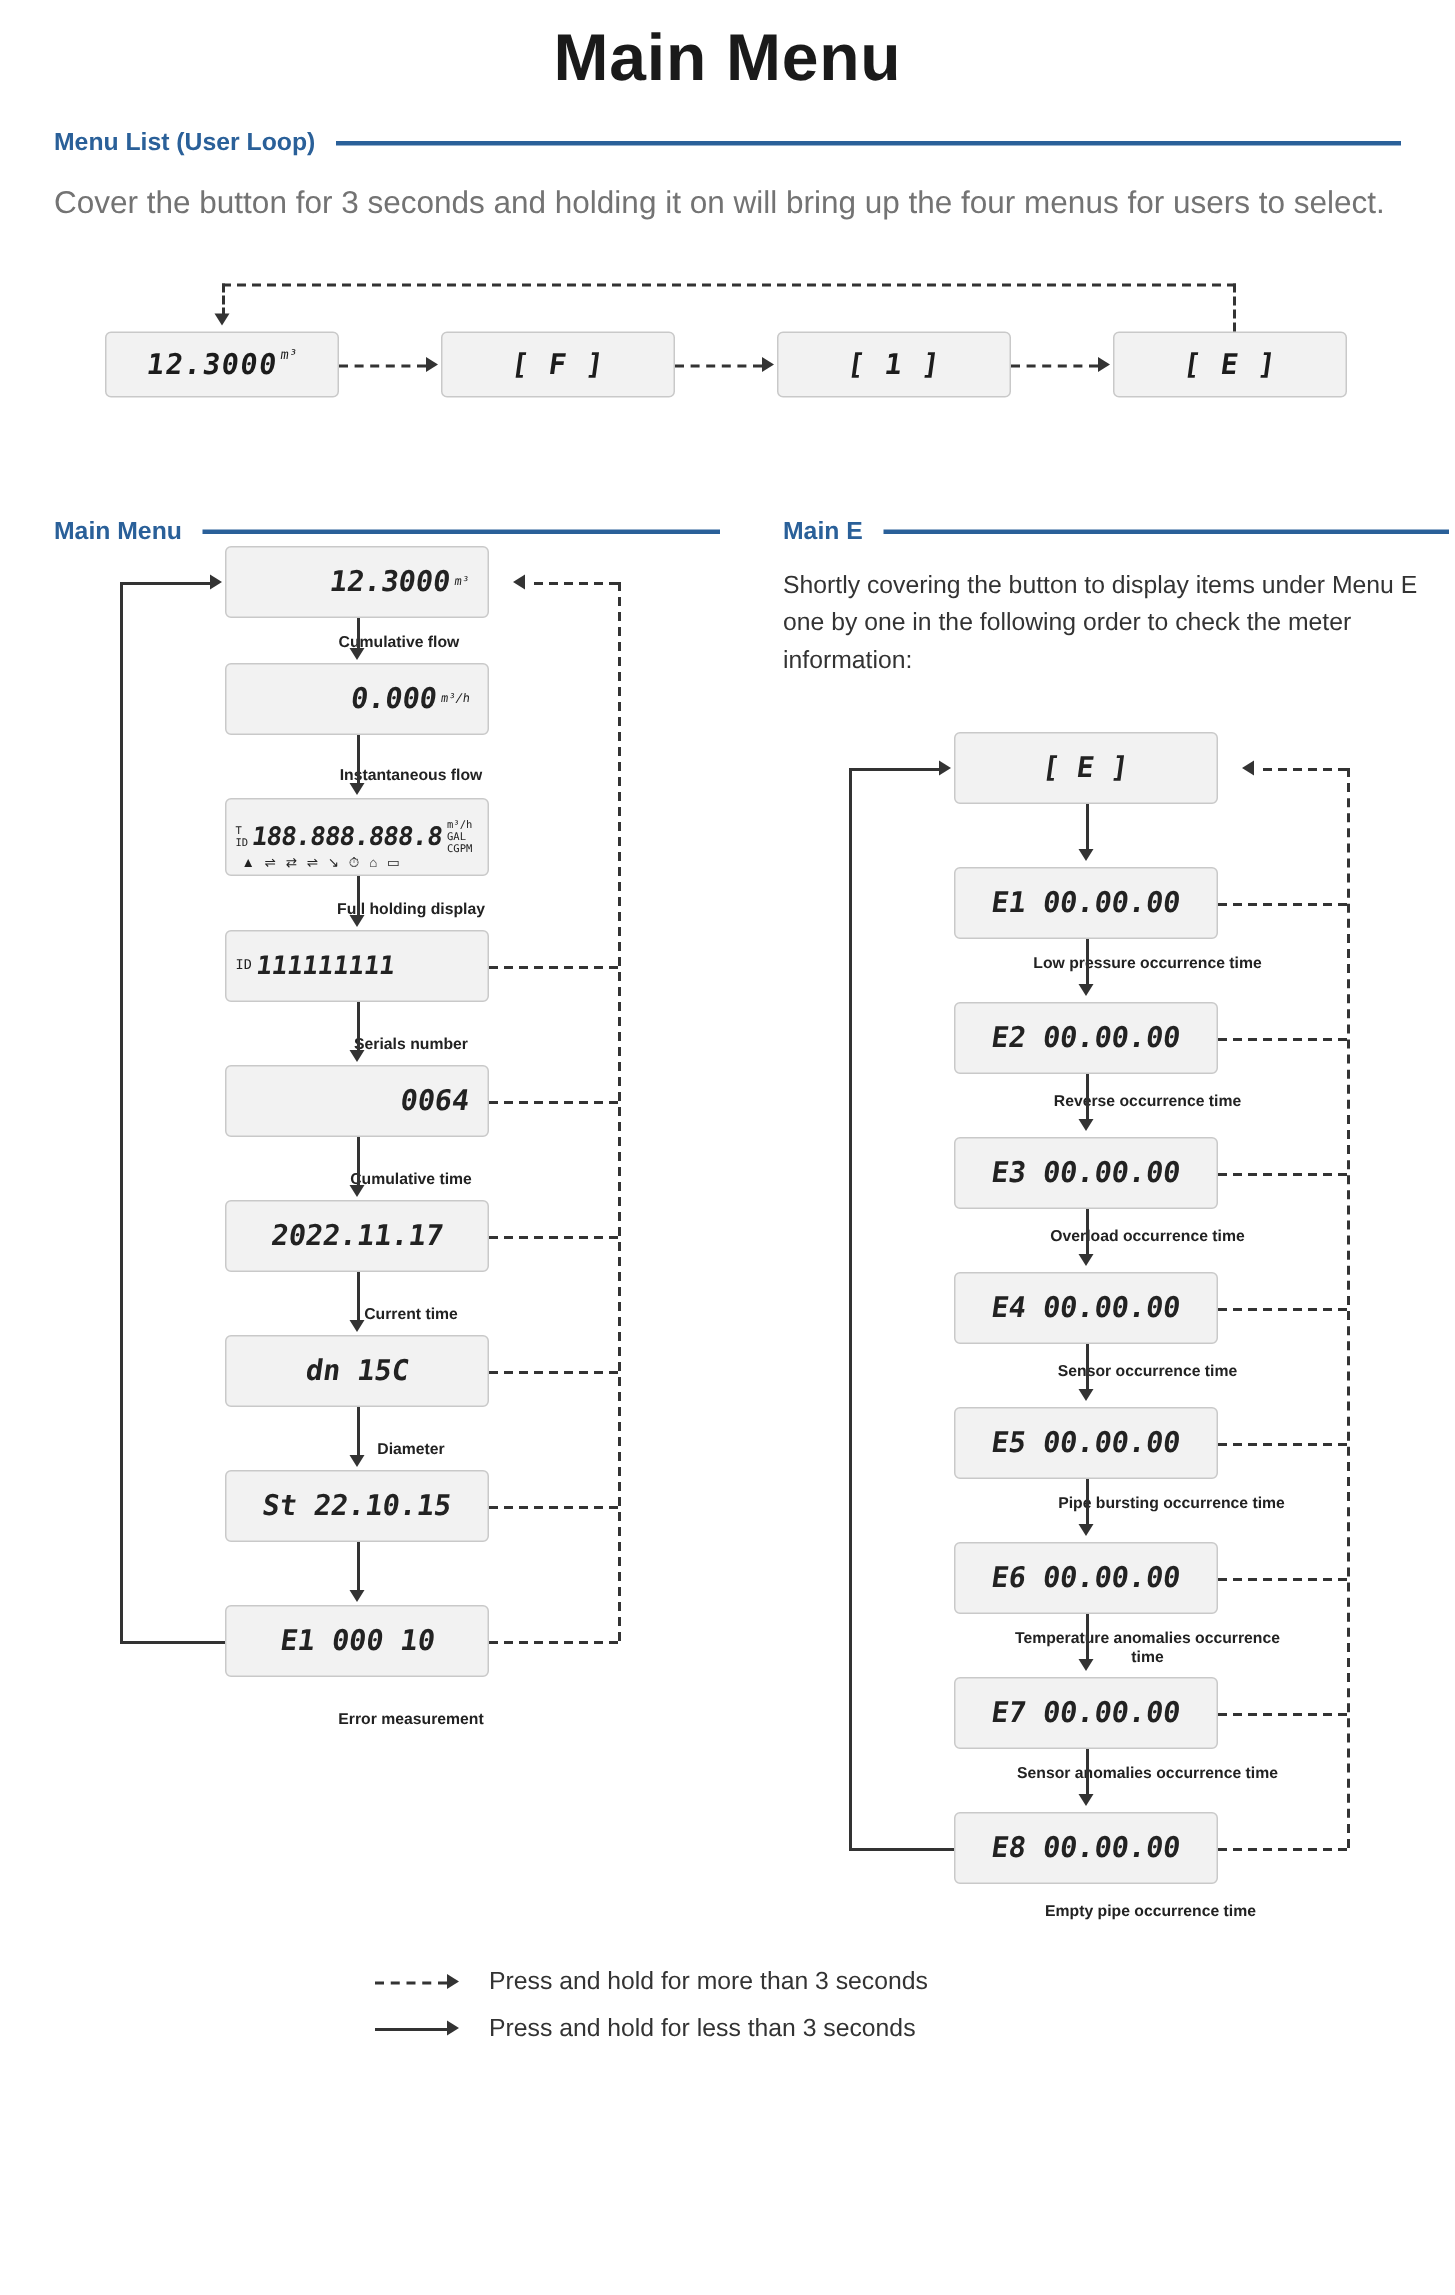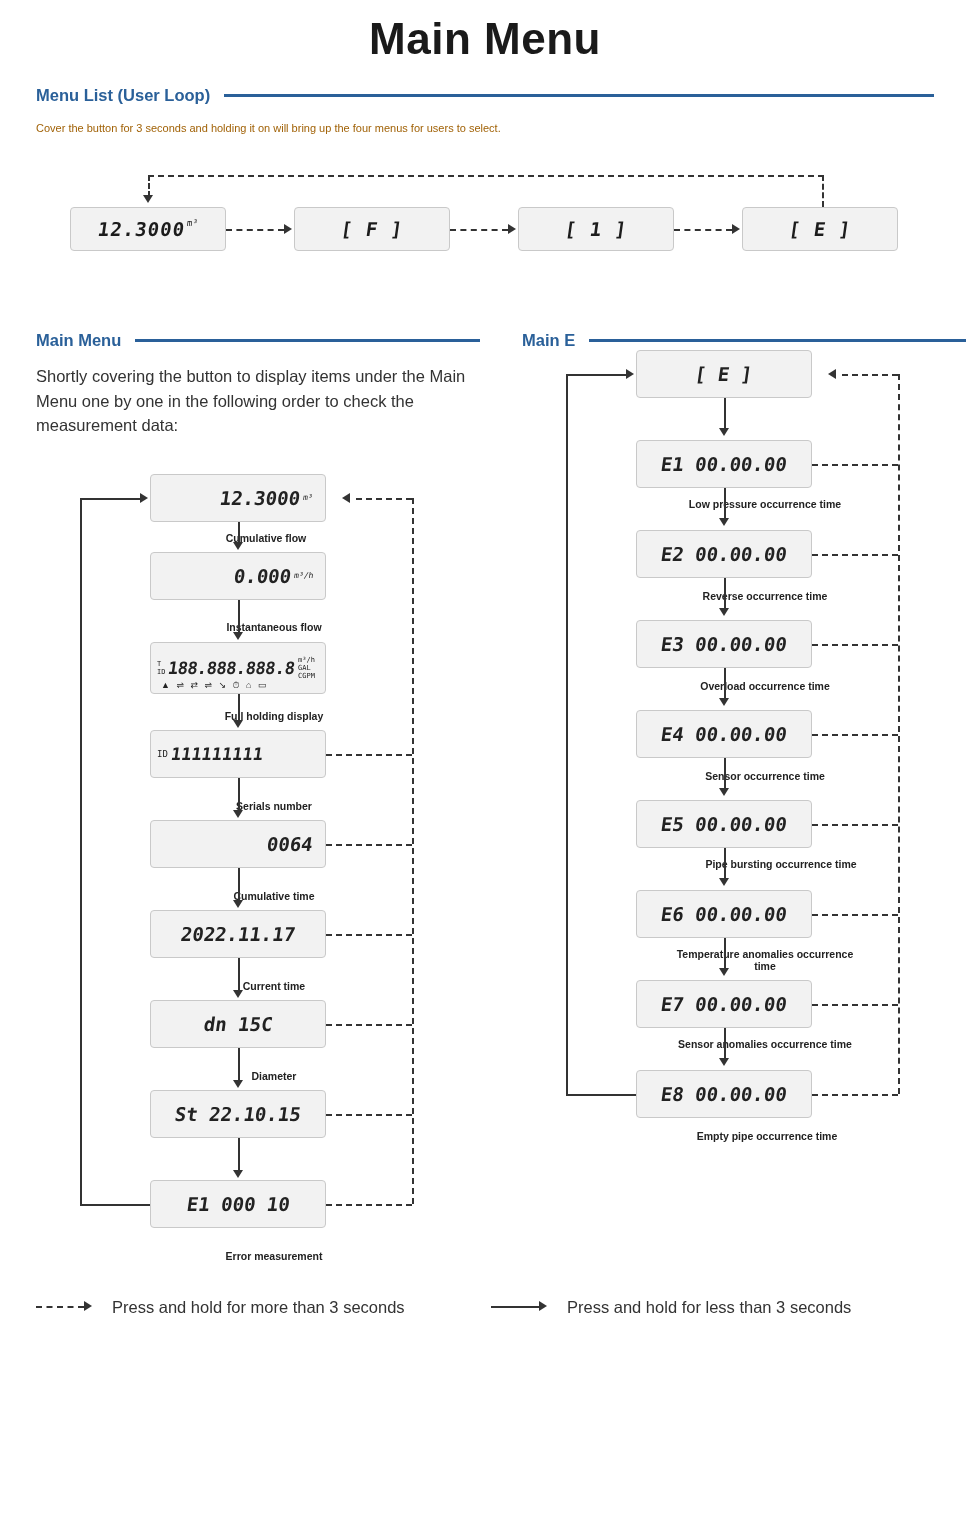--- a/index.html
+++ b/index.html
@@ -45,22 +45,22 @@
     color: #2a6099;
     white-space: nowrap;
   }
   .section-head .rule {
     flex: 1 1 auto;
     height: 3px;
     background: #2a6099;
   }
 
   .intro-text {
-    font-size: 11px;
-    color: #a16207;
+    font-size: 21px;
+    color: #737373;
     margin-top: 16px;
     line-height: 1.45;
   }
 
   
   .lcd {
     background: #f2f2f2;
     border: 1px solid #c9c9c9;
     border-radius: 4px;
     display: flex;
@@ -238,20 +238,21 @@
     font-size: 9px;
     letter-spacing: 2px;
     margin-top: 2px;
     text-align: left;
     padding-left: 10px;
   }
 
   .bottom-legend {
     margin-top: 14px;
     display: flex;
+    flex-direction: column;
     gap: 12px;
     align-items: center;
   }
   .legend-item {
     display: flex;
     align-items: center;
     gap: 16px;
     font-size: 16.5px;
     color: #333;
     width: 470px;
@@ -308,21 +309,20 @@
     </div>
 
 
     <div class="cols">
 
       <div class="col">
         <div class="section-head">
           <span class="label">Main Menu</span>
           <span class="rule"></span>
         </div>
-        <div class="col-desc">Shortly covering the button to display items under the Main Menu one by one in the following order to check the measurement data:</div>
 
         <div class="flowarea" style="height:810px;">
 
           <div class="node" style="left:114px; top:0px; width:176px; height:48px;">
             <div class="lcd-inner">
               <span class="seg-txt">12.3000</span>
               <span class="tiny-unit">m³</span>
             </div>
           </div>
           <div class="caption" style="left:150px; top:58px; width:160px;">Cumulative flow</div>
@@ -428,20 +428,21 @@
           <div class="dash-h" style="left:290px; top:730px; width:86px;"></div>
           <div class="dash-h" style="left:290px; top:280px; width:86px;"></div>
         </div>
       </div>
 
       <div class="col">
         <div class="section-head">
           <span class="label">Main E</span>
           <span class="rule"></span>
         </div>
+        <div class="col-desc">Shortly covering the button to display items under Menu E one by one in the following order to check the meter information:</div>
 
         <div class="flowarea" style="height:810px;">
 
           <div class="node" style="left:114px; top:0px; width:176px; height:48px;">
             <div class="lcd-inner center">
               <span class="seg-txt">[ E ]</span>
             </div>
           </div>
 
           <div class="node" style="left:114px; top:90px; width:176px; height:48px;">

